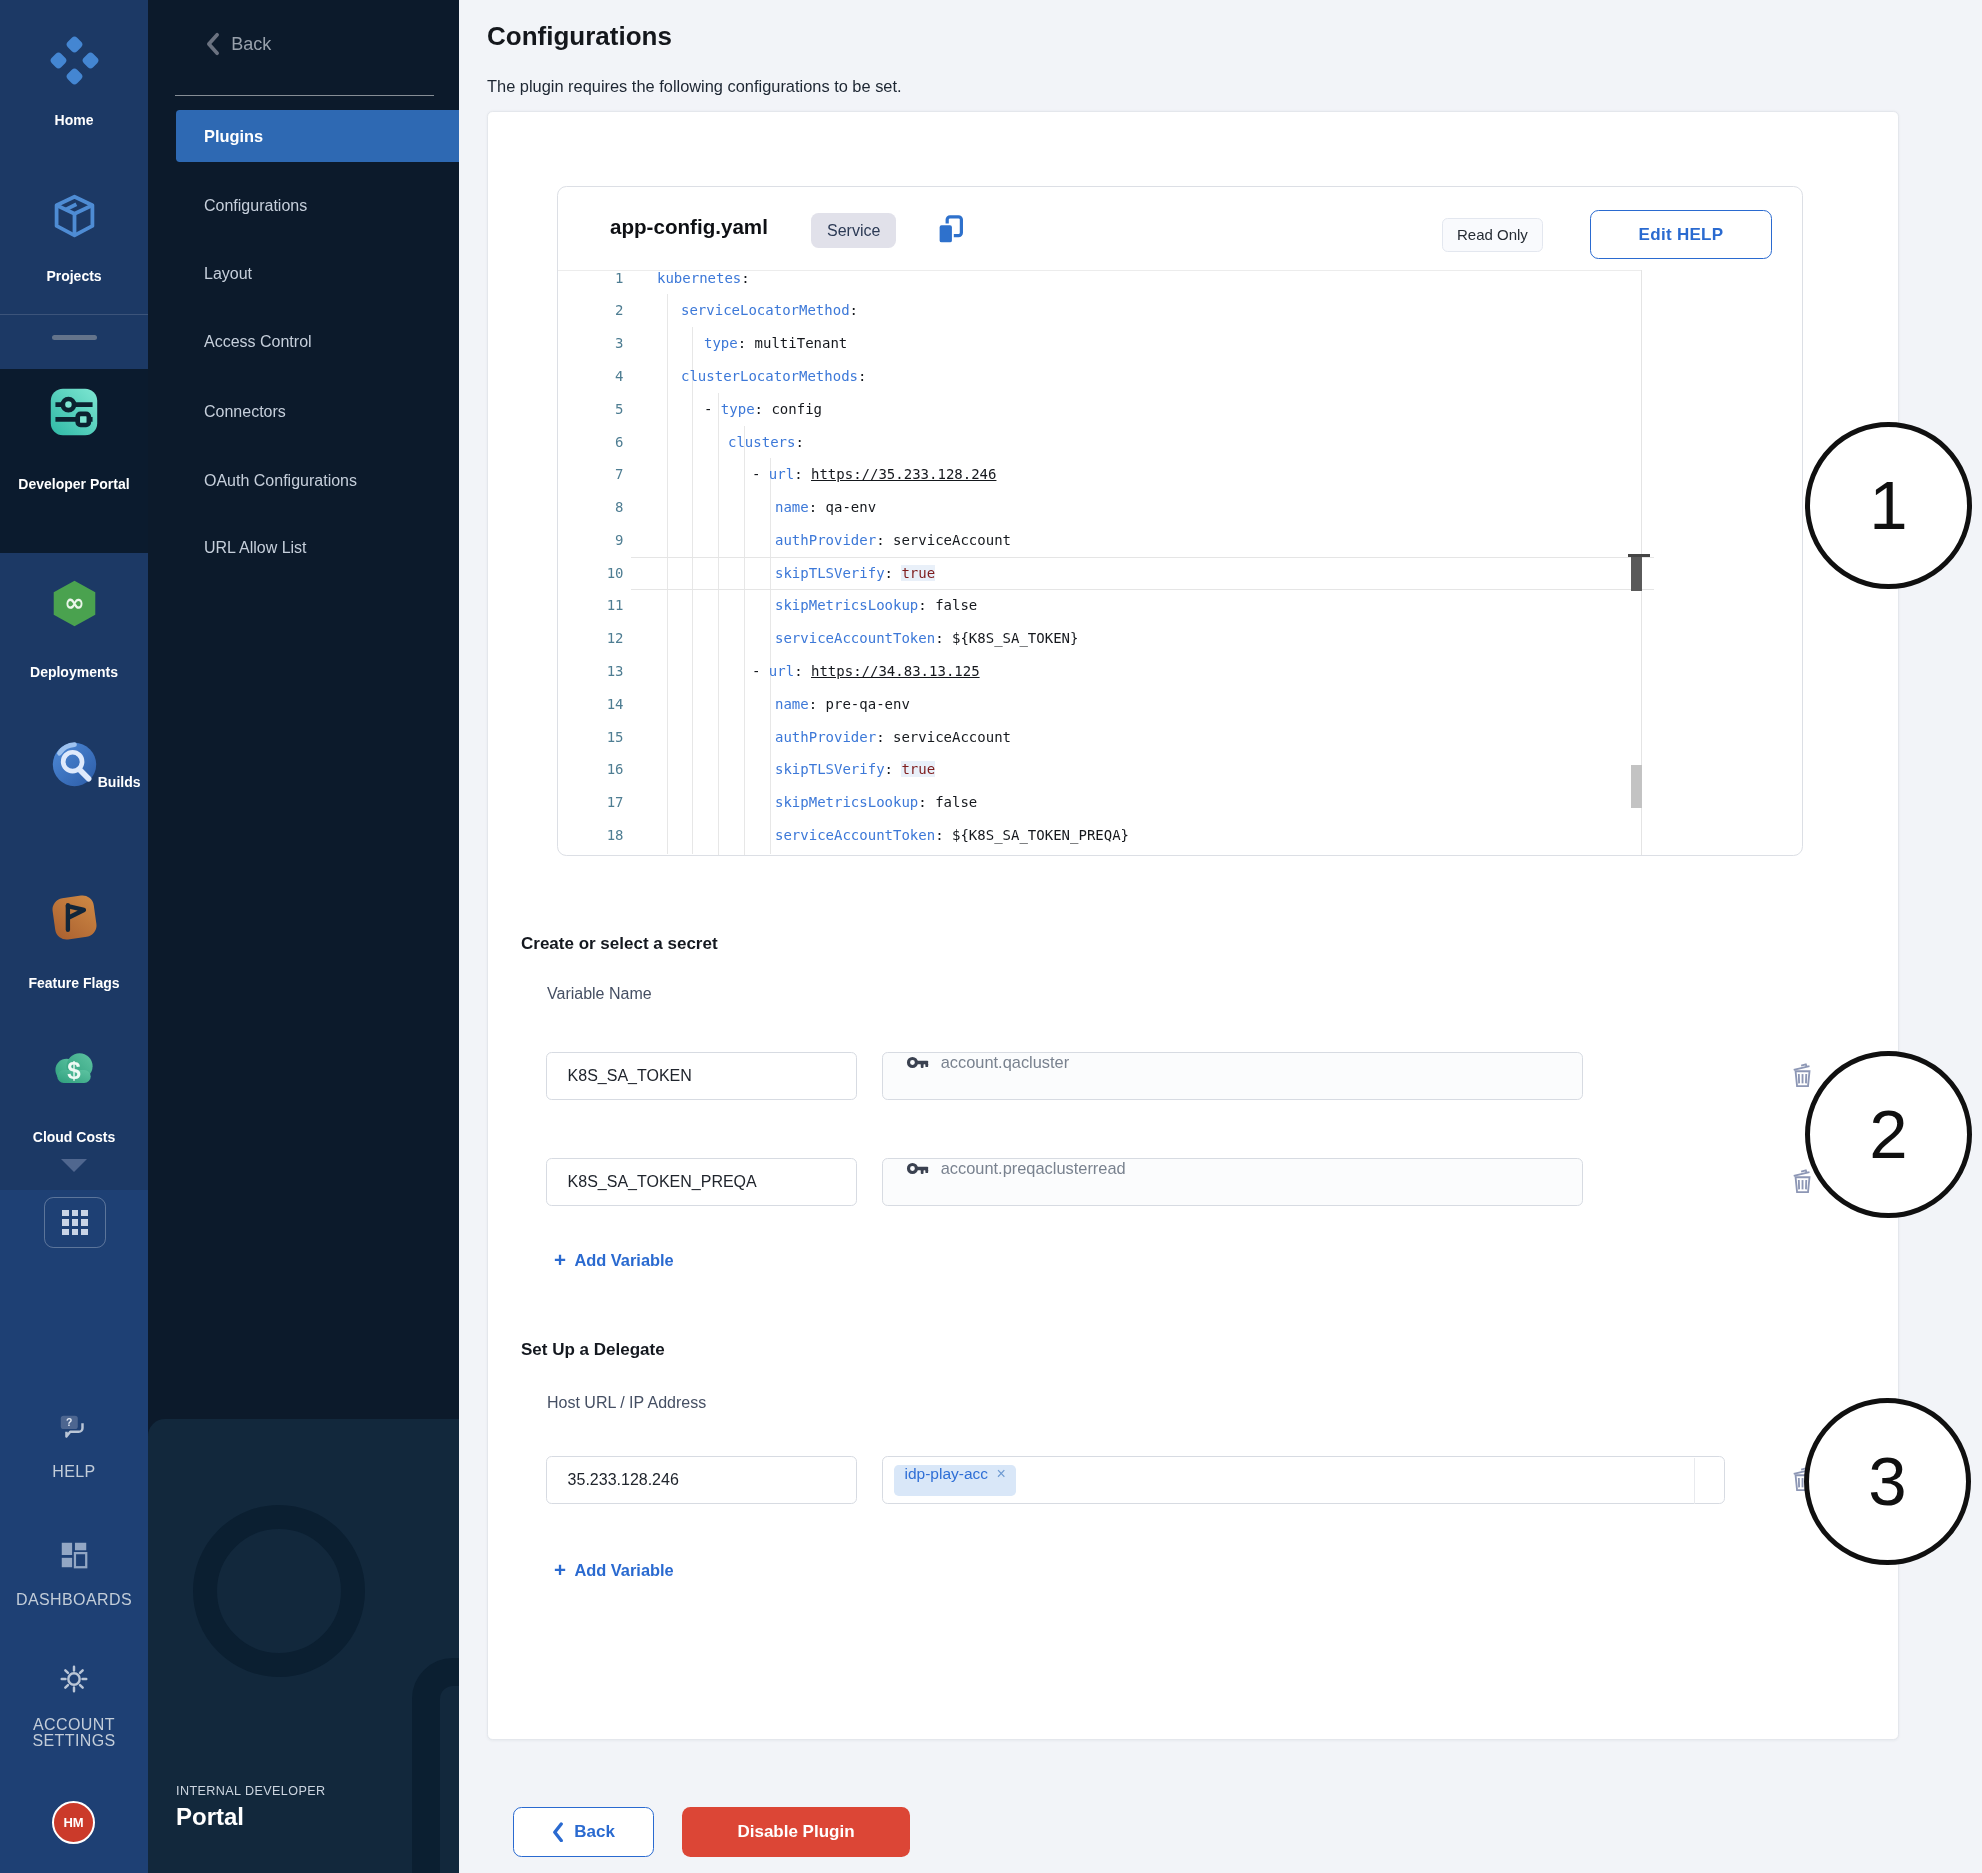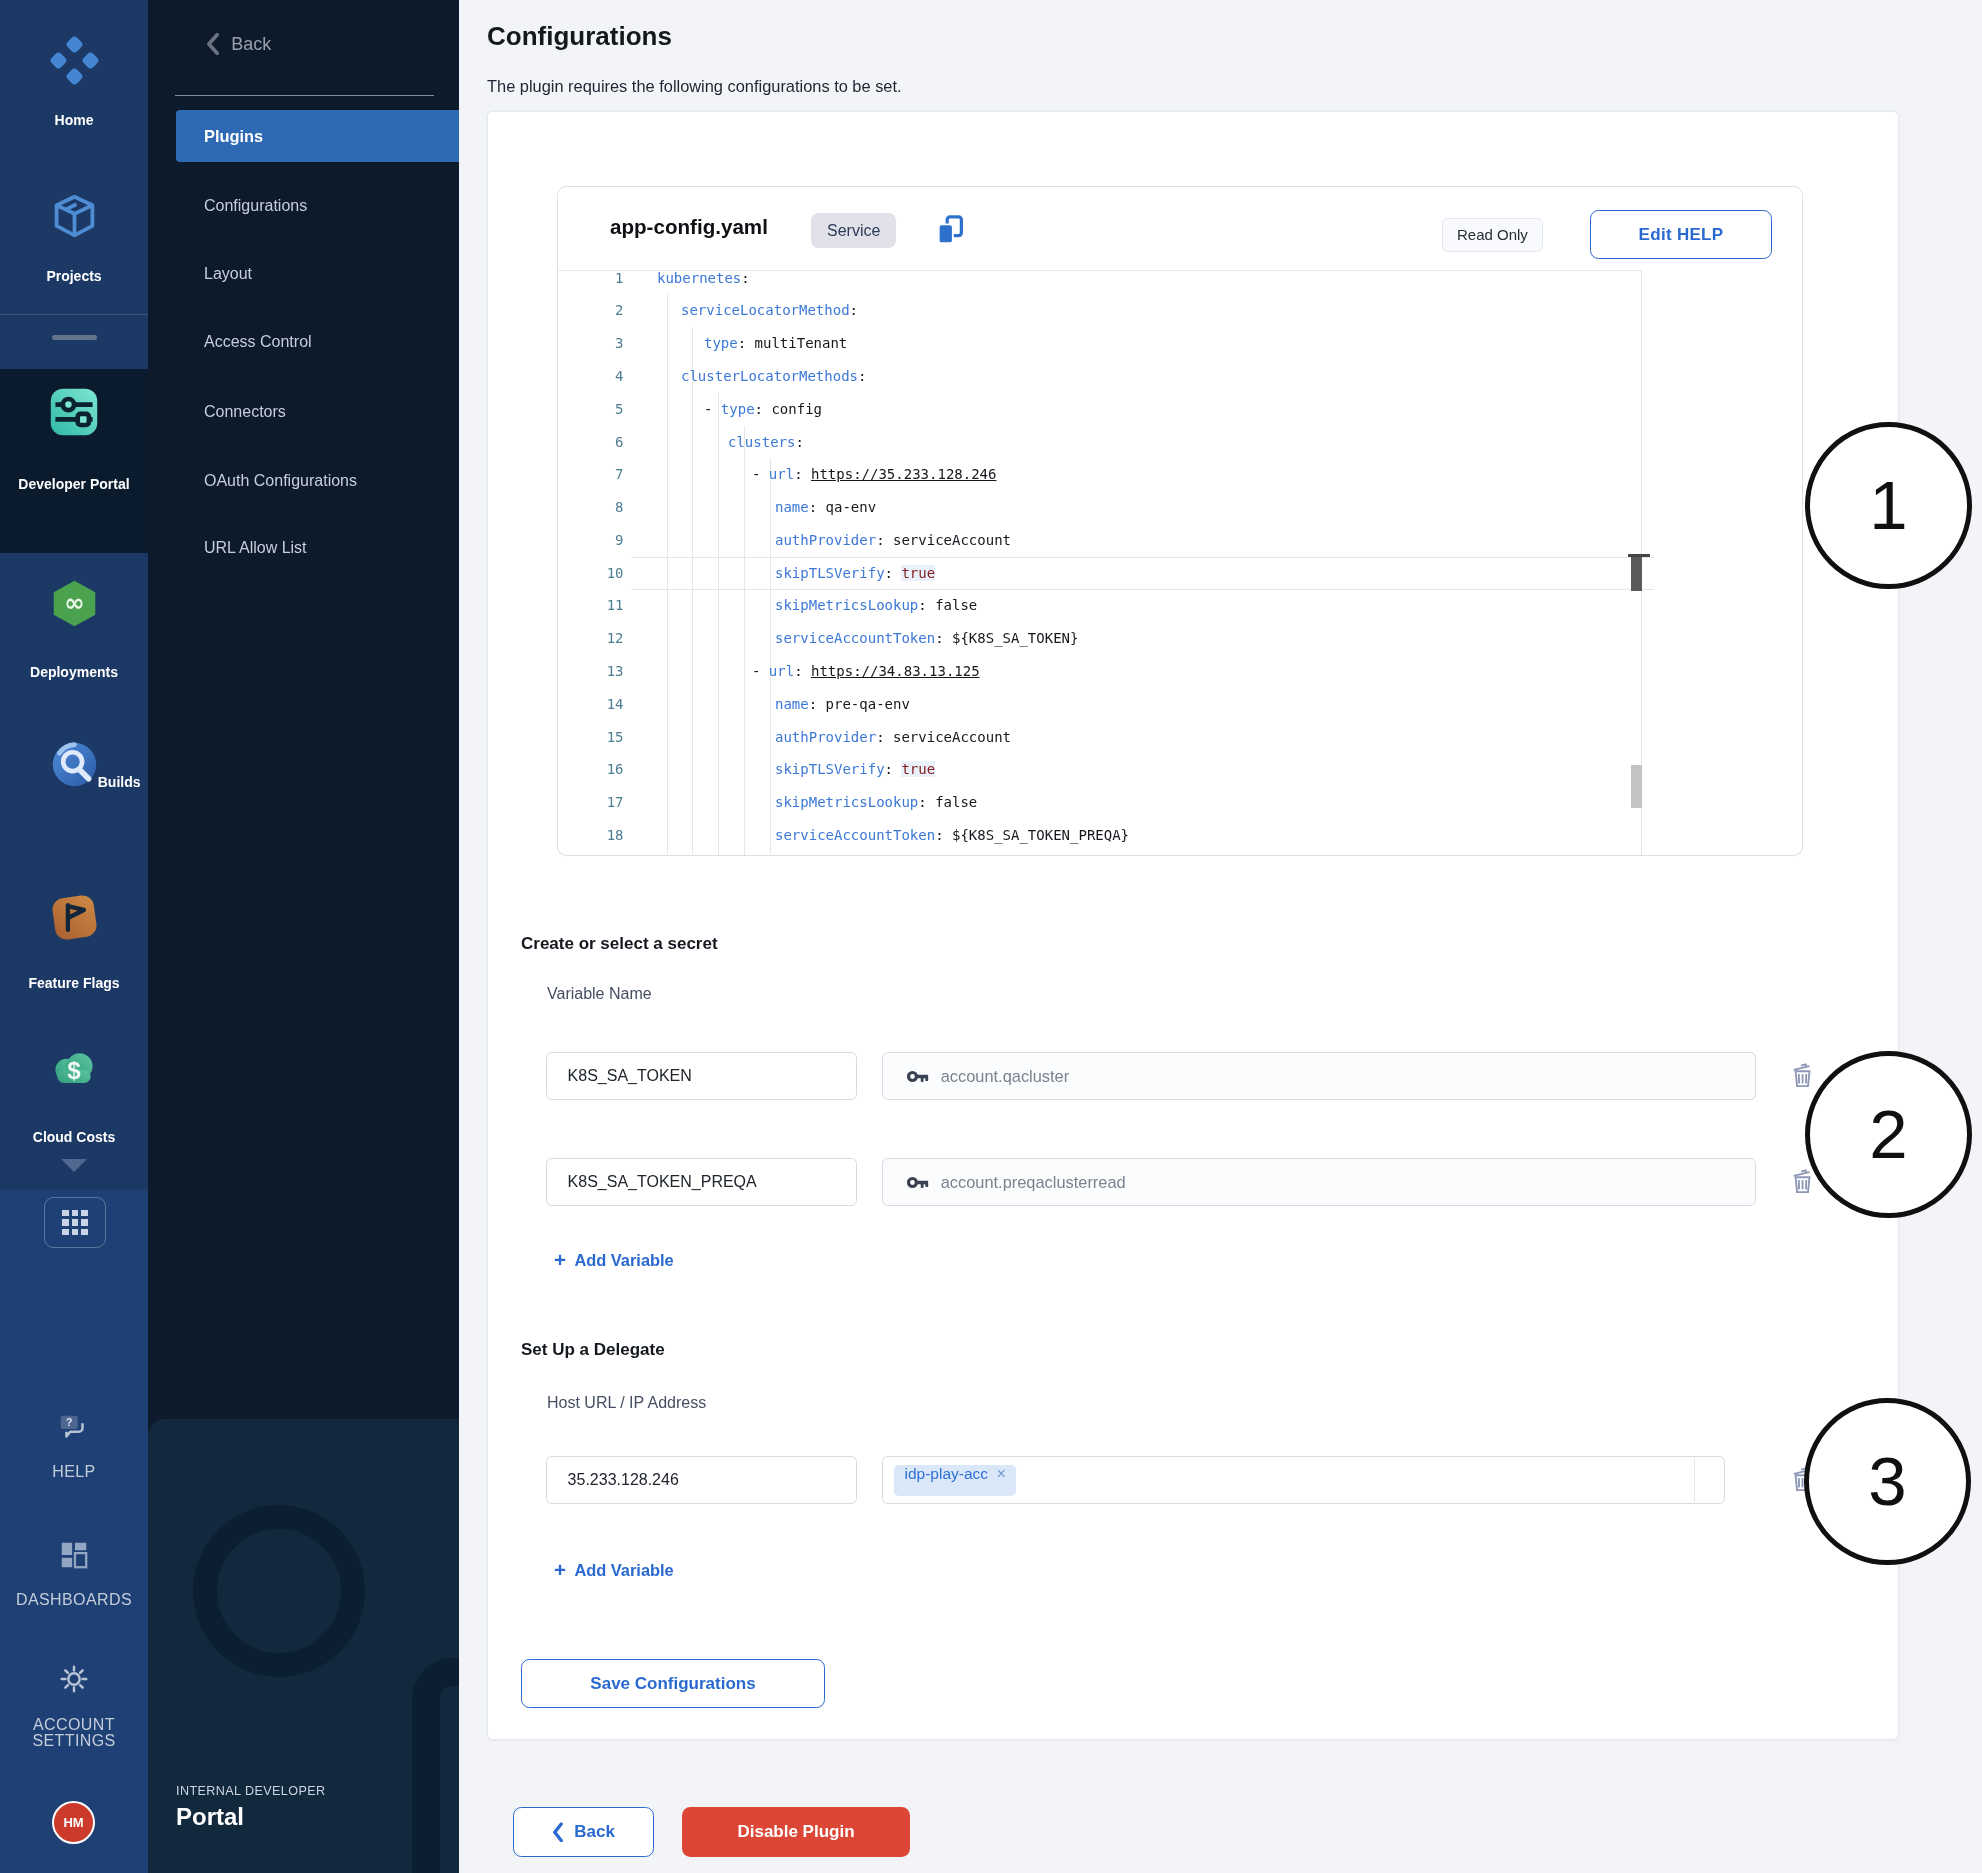--- a/index.html
+++ b/index.html
@@ -57,21 +57,21 @@
   .cur-line{position:absolute;left:73px;width:1023px;height:33px;border-top:0.9px solid #e5e5e5;border-bottom:0.9px solid #e5e5e5;box-sizing:border-box;}
   .sb-track{position:absolute;left:1083px;top:0;width:0.9px;height:585px;background:#e4e4e4;}
   .sb-thumb-dark{position:absolute;left:1073px;top:287px;width:11.2px;height:34px;background:#5a5a5a;}
   .sb-tick{position:absolute;left:1070px;top:284px;width:21.5px;height:2.8px;background:#454545;}
   .sb-thumb-light{position:absolute;left:1073px;top:495px;width:11.2px;height:43px;background:#c3c3c3;}
   
   .sec-title{position:absolute;left:33px;font-size:17px;font-weight:700;color:#14181f;}
   .sec-label{position:absolute;left:59px;font-size:16px;color:#454f63;}
   .var-row{position:absolute;left:0;width:1410px;height:48px;}
   .name-input{position:absolute;left:58px;top:0;width:311px;height:48px;border:0.9px solid #d7dbe2;border-radius:5.6px;background:#fff;box-sizing:border-box;padding:0 0 0 20.6px;font-size:16px;color:#20252d;font-family:"Liberation Sans",sans-serif;outline:none;}
-  .secret-box{position:absolute;left:394px;top:0;width:874px;height:48px;border:0.9px solid #d7dbe2;border-radius:5.6px;background:#fbfcfd;box-sizing:border-box;display:flex;align-items:center;cursor:pointer;}
+  .secret-box{position:absolute;left:394px;top:0;width:701px;height:48px;border:0.9px solid #d7dbe2;border-radius:5.6px;background:#fbfcfd;box-sizing:border-box;display:flex;cursor:pointer;}
   .secret-box .klabel{font-size:16.4px;color:#79828f;margin-left:11.2px;}
   .tag-box{position:absolute;left:394px;top:0;width:843px;height:48px;border:0.9px solid #d7dbe2;border-radius:5.6px;background:#fff;box-sizing:border-box;display:flex;align-items:center;cursor:text;}
   .tag-divider{position:absolute;right:29px;top:0.9px;width:0.9px;height:46px;background:#e8eaee;}
   .tag-chip{margin-left:11.2px;height:31px;background:#d9e7f8;border-radius:4.7px;display:flex;align-items:flex-start;padding:0 10.3px;font-size:15.5px;color:#2f6fd6;}
   .tag-chip .x{margin-left:8.4px;color:#6f9bd2;font-size:16px;cursor:pointer;}
   .trash-btn{position:absolute;width:26px;height:28px;cursor:pointer;background:none;border:none;padding:0;}
   .add-var{position:absolute;left:66px;display:flex;align-items:center;cursor:pointer;color:#2a6ad0;font-size:16.4px;font-weight:600;}
   .add-var .plus{font-size:20.6px;font-weight:700;margin-right:8.4px;line-height:1;}
   .save-btn{position:absolute;left:33px;top:1547px;width:304px;height:49px;background:#fff;border:1.6px solid #2a6ad0;border-radius:8.4px;color:#2a6ad0;font-size:17px;font-weight:700;cursor:pointer;font-family:"Liberation Sans",sans-serif;}
   
@@ -420,21 +420,20 @@
                   <path d="M12 4.8 l5 -1.2 1 2.6"></path>
                 </g>
               </svg></button>
           </div>
         </div>
       <div class="add-var" style="top:1448px">
         <span class="plus">+</span>
         <span>Add Variable</span>
       </div>
 
-      <button class="save-btn">Save Configurations</button>
     </section>
 
     <div class="bottom-back">
       <svg width="12" height="20.6" viewBox="0 0 13 22">
         <polyline points="10,2 3,11 10,20" fill="none" stroke="#2a6ad0" stroke-width="3.6" stroke-linecap="round" stroke-linejoin="round"></polyline>
       </svg>
       <span>Back</span>
     </div>
     <button class="bottom-disable">Disable Plugin</button>
   </main>

